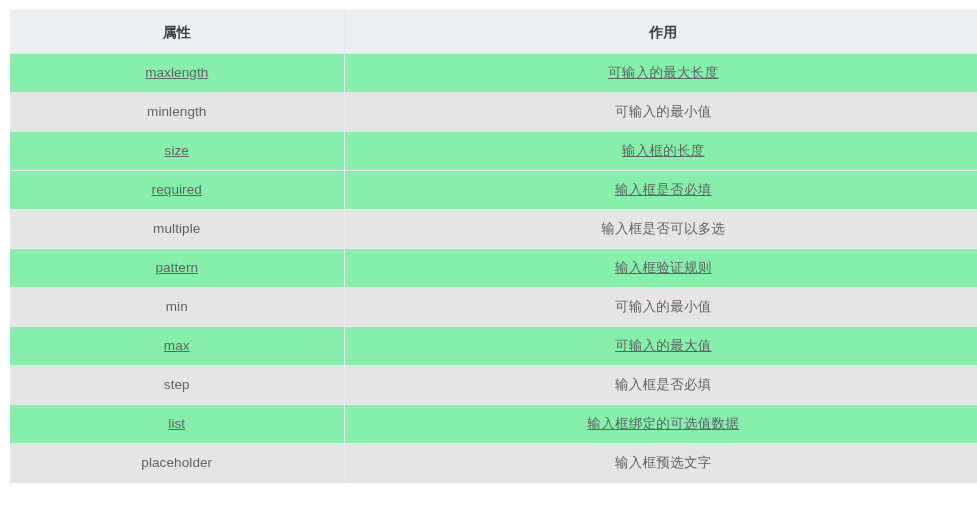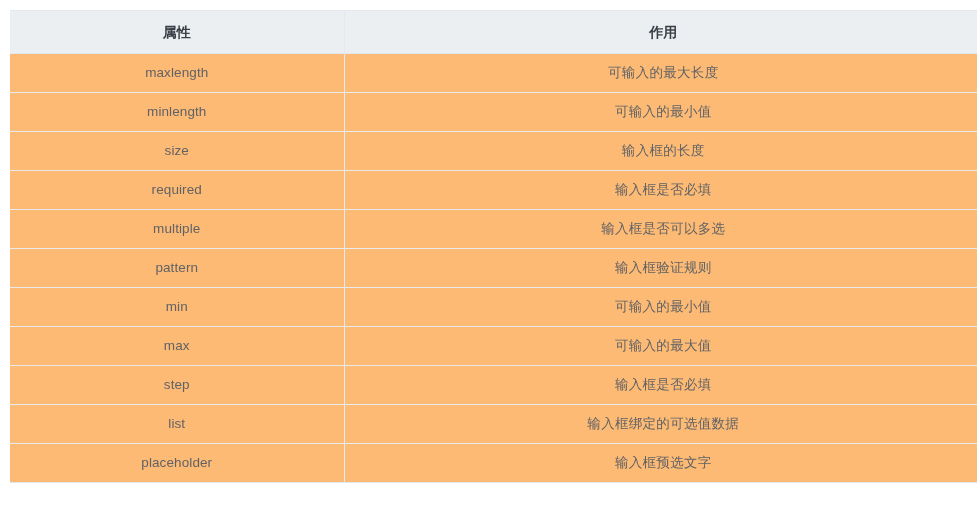--- a/index.html
+++ b/index.html
@@ -57,22 +57,22 @@
     color: #606266;
     text-align: center;
     vertical-align: middle;
     border-bottom: 1px solid #e8eaec;
     border-right: 1px solid #e8eaec;
     white-space: nowrap;
     font-weight: normal;
   }
   tbody td:last-child { border-right: none; }
 
-  tbody tr.row-odd  td { background: #fdba74; }
-  tbody tr.row-even td { background: #fdba74; }
+  tbody tr.row-odd  td { background: #86efac; text-decoration: underline; }
+  tbody tr.row-even td { background: #e5e5e5; }
 
   tbody tr:last-child td { border-bottom: none; text-align: center; }
 
   .cell-attr { letter-spacing: 0.1px; }
   .cell-desc { letter-spacing: 0.3px; }
 </style>
 </head>
 <body>
 
 <div class="table-wrap">

